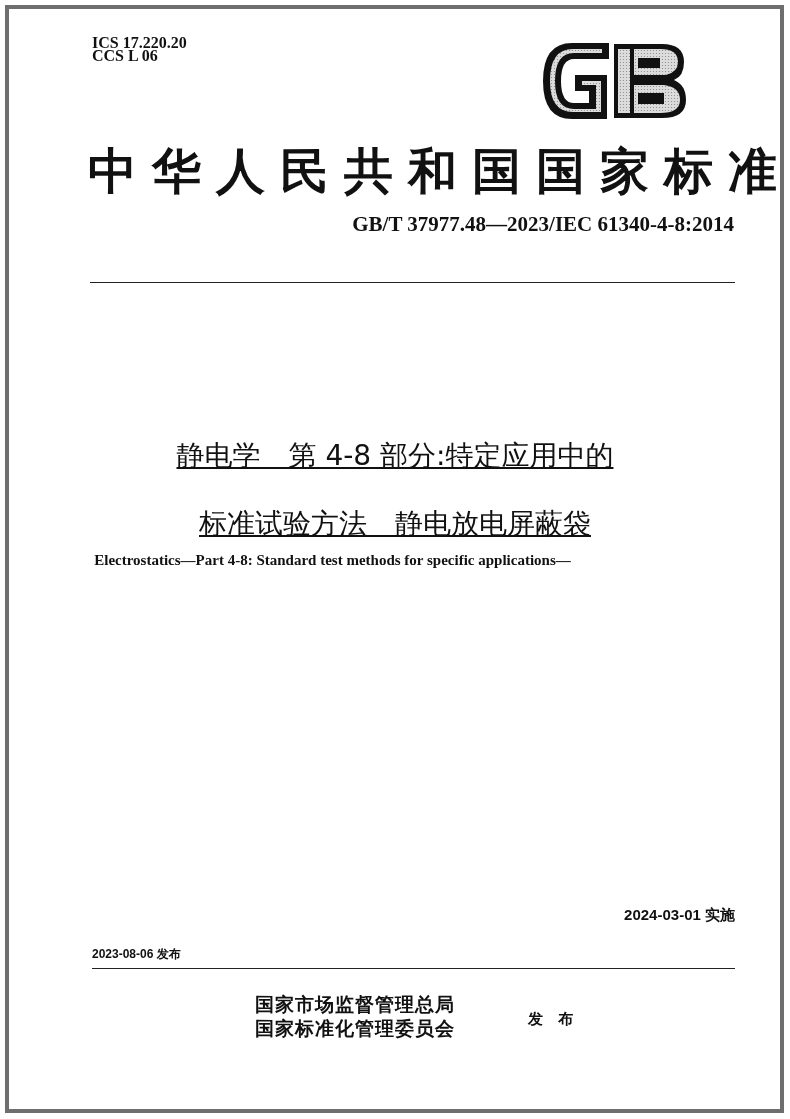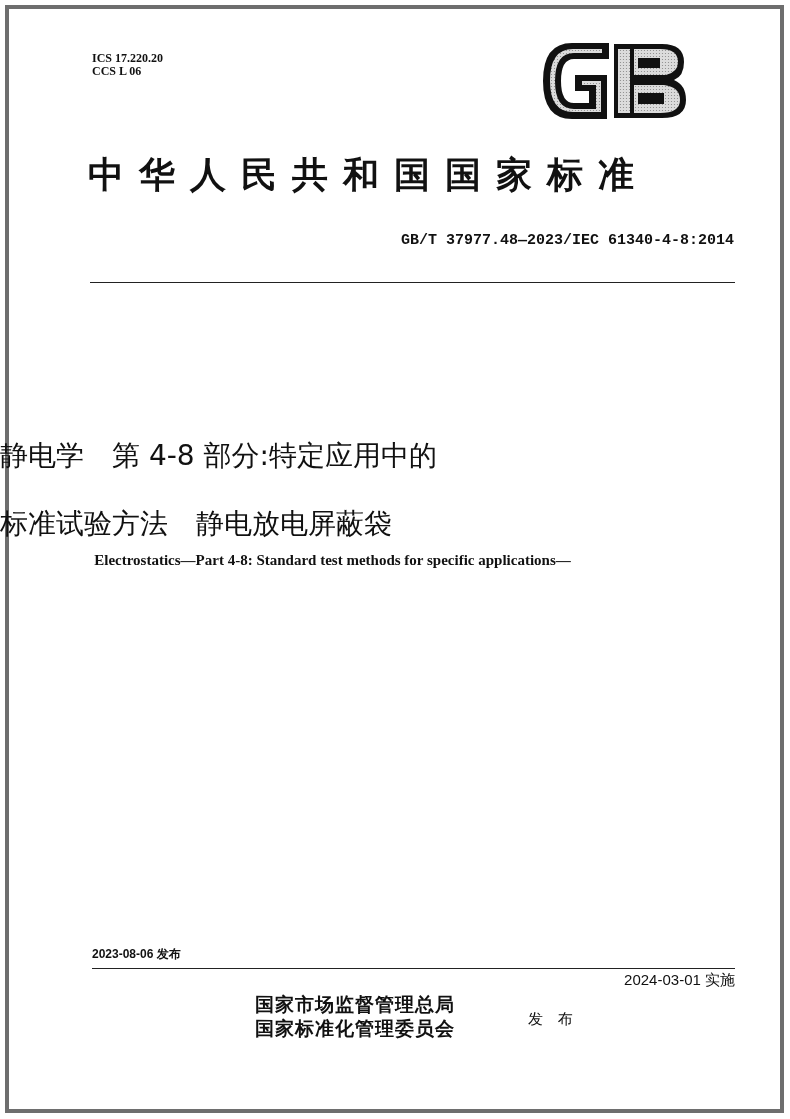--- a/index.html
+++ b/index.html
@@ -1,34 +1,34 @@
 <!DOCTYPE html>
 <html><head>
   <meta charset="utf-8">
   <style>
     html, body { margin: 0; padding: 0; background: #ffffff; }
     body { width: 790px; height: 1119px; position: relative; overflow: hidden; font-family: "DejaVu Serif", serif; color: #111; }
     .frame { position: absolute; left: 5px; top: 5px; width: 771px; height: 1100px; border: 4px solid #6e6e6e; background: #fff; }
     .abs { position: absolute; }
-    .ics { left: 92px; top: 52px; font-family: "Liberation Serif", serif; font-weight: bold; font-size: 12px; line-height: 13px; }
+    .ics { left: 92px; top: 36px; font-family: "Liberation Serif", serif; font-weight: bold; font-size: 16px; line-height: 13px; }
     .gb-logo { left: 538px; top: 40px; width: 152px; height: 82px; }
-    .nat-title { left: 88px; top: 150px; width: 652px; font-family: Liberation Serif, serif; font-weight: bold; font-size: 36px; letter-spacing: 15px; white-space: nowrap; line-height: 50px; }
-    .std-no { right: 56px; top: 232px; font-family: Liberation Mono, monospace; font-weight: bold; font-size: 15px; white-space: nowrap; }
+    .nat-title { left: 88px; top: 150px; width: 652px; font-family: Liberation Mono, monospace; font-weight: bold; font-size: 49px; letter-spacing: 15px; white-space: nowrap; line-height: 50px; }
+    .std-no { right: 56px; top: 212px; font-family: Liberation Serif, serif; font-weight: bold; font-size: 21px; white-space: nowrap; }
     .hr1 { left: 90px; top: 282px; width: 645px; height: 1px; background: #222; }
-    .cn-title { left: 0; width: 790px; text-align: left; font-family: "DejaVu Sans", sans-serif; font-size: 28px; line-height: 44px; }
+    .cn-title { left: 0; width: 790px; text-align: center; font-family: "DejaVu Sans", sans-serif; font-size: 28px; line-height: 44px; text-decoration: underline; }
     .cn-t1 { top: 434px; }
     .cn-t2 { top: 478px; margin-top: 24px; }
     .en-title { left: 0; width: 665px; text-align: center; font-family: "Liberation Serif", serif; font-weight: bold; font-size: 15px; line-height: 24px; }
     .en-t { top: 548px; }
     .idt { top: 650px; }
     .date-l { left: 92px; top: 946px; font-family: "Liberation Sans", sans-serif; font-weight: bold; font-size: 12px; }
-    .date-r { right: 55px; top: 971px; font-family: "Liberation Sans", sans-serif; font-weight: normal; font-size: 15px; }
+    .date-r { right: 55px; top: 906px; font-family: "Liberation Sans", sans-serif; font-weight: bold; font-size: 15px; }
     .hr2 { left: 92px; top: 968px; width: 643px; height: 1px; background: #222; }
     .pub { left: 255px; top: 992px; font-family: "DejaVu Serif", serif; font-weight: bold; font-size: 19px; line-height: 24px; letter-spacing: 1px; }
-    .pub-verb { left: 528px; top: 1010px; font-family: "DejaVu Serif", serif; font-weight: normal; font-size: 15px; letter-spacing: 5px; }
+    .pub-verb { left: 528px; top: 1010px; font-family: "DejaVu Serif", serif; font-weight: bold; font-size: 15px; letter-spacing: 5px; }
   </style>
 </head>
 <body>
 
 <div class="frame"></div>
 
 <div class="abs ics">
   <div>ICS 17.220.20</div>
   <div>CCS L 06</div>
 </div>

